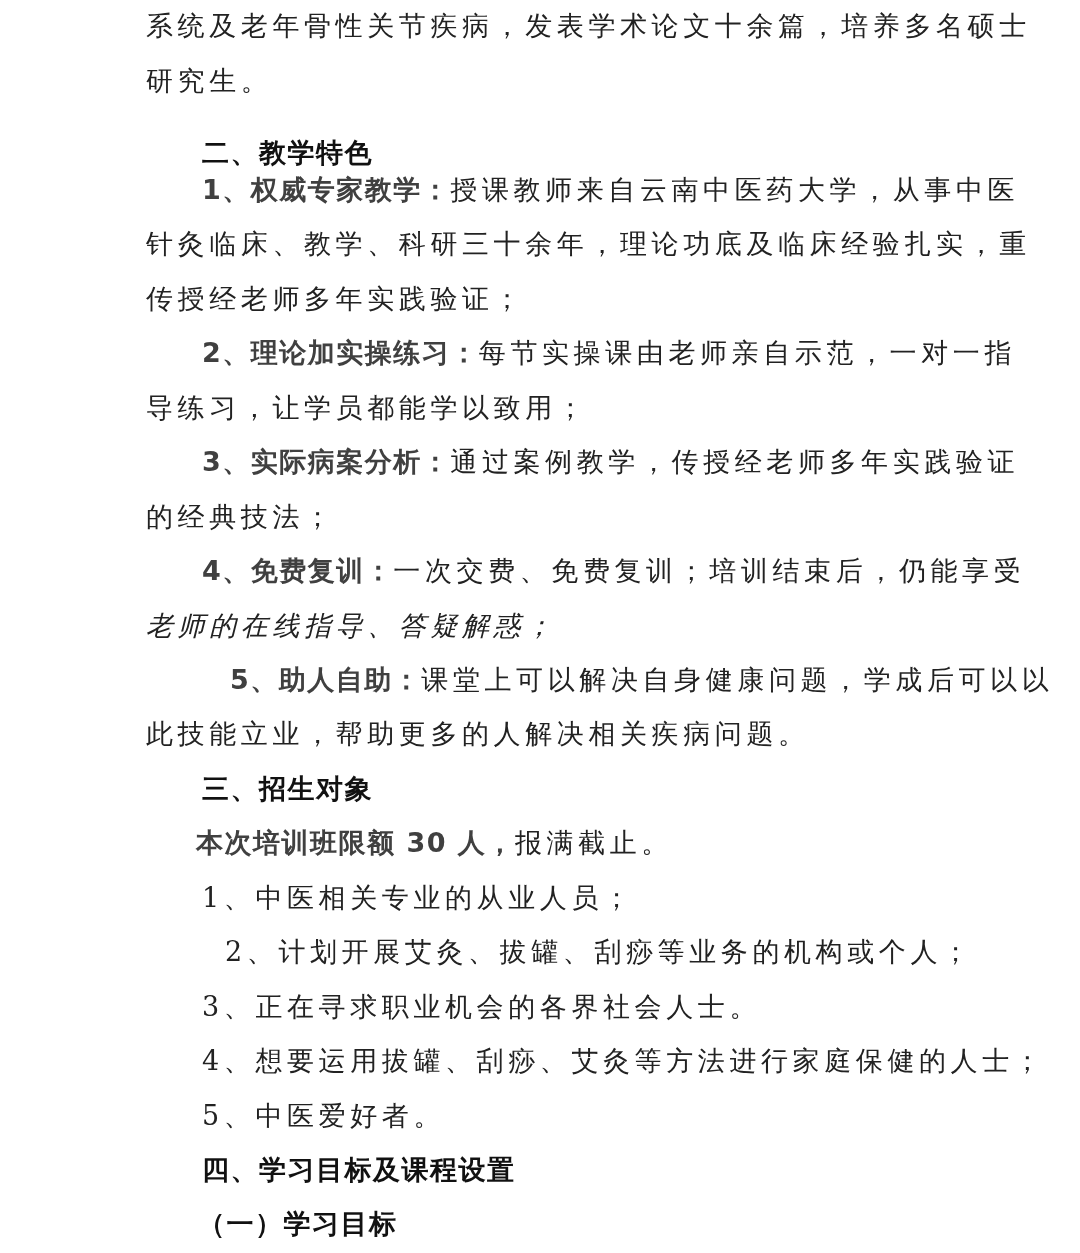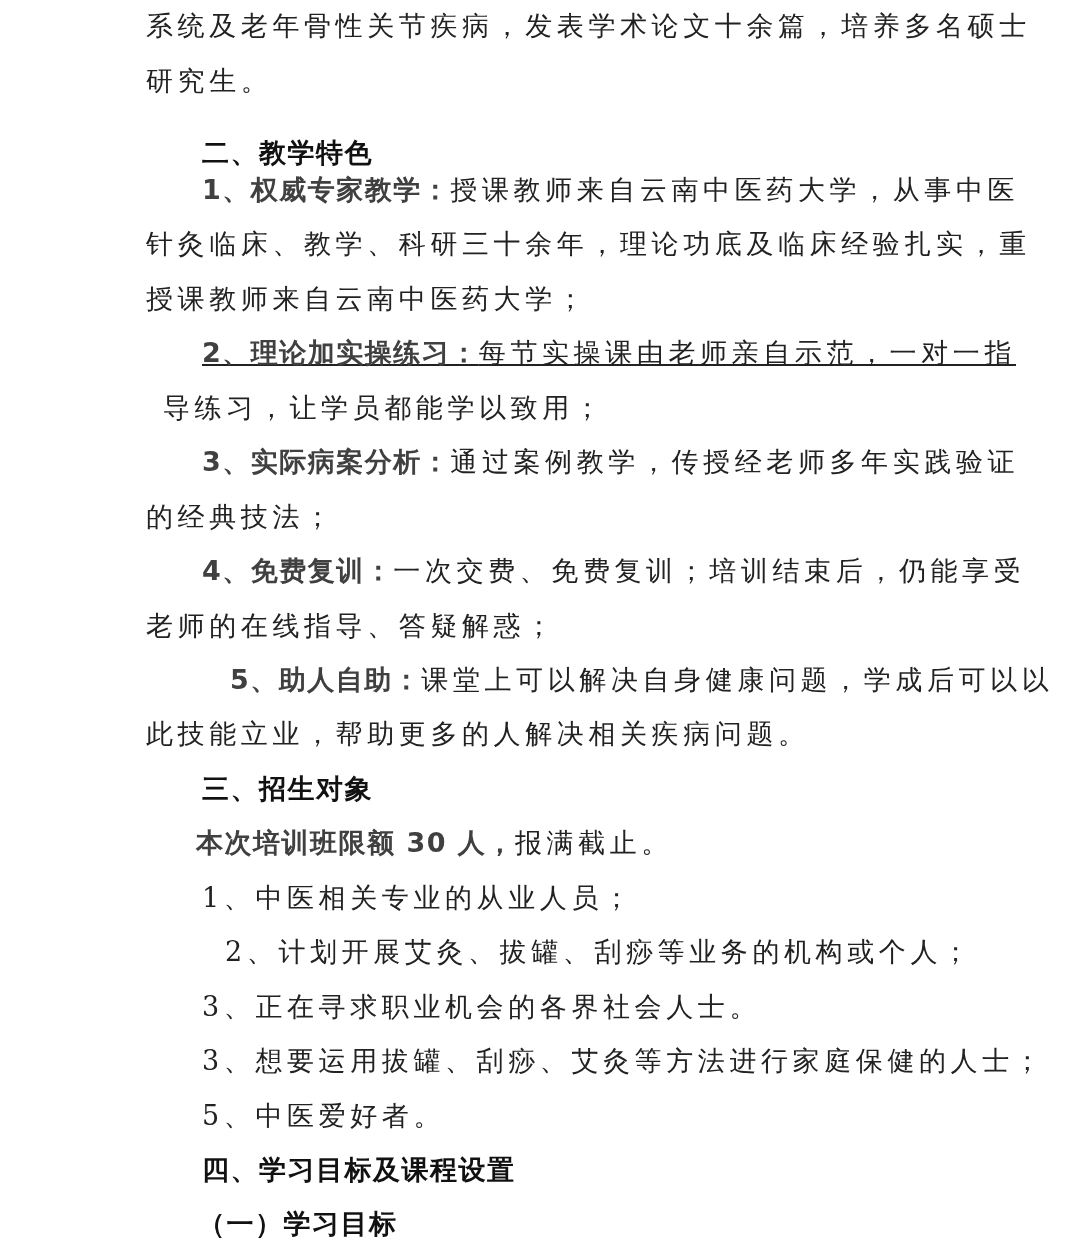--- a/index.html
+++ b/index.html
@@ -59,50 +59,50 @@
 
   <div class="line" style="top:8px;">系统及老年骨性关节疾病，发表学术论文十余篇，培养多名硕士</div>
   <div class="line" style="top:63px;">研究生。</div>
 
   <div class="line indent heading" style="top:117px;margin-top:18px;">二、教学特色</div>
 
   <div class="line indent" style="top:172px;">
     <span class="bold-lead">1、权威专家教学：</span><span>授课教师来自云南中医药大学，从事中医</span>
   </div>
   <div class="line" style="top:226px;">针灸临床、教学、科研三十余年，理论功底及临床经验扎实，重</div>
-  <div class="line" style="top:281px;">授课教师来自云南中医药大学；</div>
+  <div class="line" style="top:281px;">传授经老师多年实践验证；</div>
 
-  <div class="line indent" style="top:335px;text-decoration:underline;">
+  <div class="line indent" style="top:335px;">
     <span class="bold-lead">2、理论加实操练习：</span><span>每节实操课由老师亲自示范，一对一指</span>
   </div>
-  <div class="line" style="top:390px;margin-left:17px;">导练习，让学员都能学以致用；</div>
+  <div class="line" style="top:390px;">导练习，让学员都能学以致用；</div>
 
   <div class="line indent" style="top:444px;">
     <span class="bold-lead">3、实际病案分析：</span><span>通过案例教学，传授经老师多年实践验证</span>
   </div>
   <div class="line" style="top:499px;">的经典技法；</div>
 
   <div class="line indent" style="top:553px;">
     <span class="bold-lead">4、免费复训：</span><span>一次交费、免费复训；培训结束后，仍能享受</span>
   </div>
-  <div class="line" style="top:608px;">老师的在线指导、答疑解惑；</div>
+  <div class="line" style="top:608px;font-style:italic;">老师的在线指导、答疑解惑；</div>
 
   <div class="line indent" style="top:662px;margin-left:28px;">
     <span class="bold-lead">5、助人自助：</span><span>课堂上可以解决自身健康问题，学成后可以以</span>
   </div>
   <div class="line" style="top:716px;">此技能立业，帮助更多的人解决相关疾病问题。</div>
 
   <div class="line indent heading" style="top:771px;">三、招生对象</div>
 
   <div class="line" style="top:825px; left:180px;">
     <span class="bold-lead">本次培训班限额 30 人，</span><span>报满截止。</span>
   </div>
 
   <div class="line indent" style="top:880px;">1、中医相关专业的从业人员；</div>
   <div class="line indent" style="top:934px;margin-left:23px;">2、计划开展艾灸、拔罐、刮痧等业务的机构或个人；</div>
   <div class="line indent" style="top:989px;">3、正在寻求职业机会的各界社会人士。</div>
-  <div class="line indent" style="top:1043px;">3、想要运用拔罐、刮痧、艾灸等方法进行家庭保健的人士；</div>
+  <div class="line indent" style="top:1043px;">4、想要运用拔罐、刮痧、艾灸等方法进行家庭保健的人士；</div>
   <div class="line indent" style="top:1098px;">5、中医爱好者。</div>
 
   <div class="line indent heading" style="top:1152px;">四、学习目标及课程设置</div>
   <div class="line sub-heading" style="top:1206px;">（一）学习目标</div>
 
 </div>
 
 </body></html>

